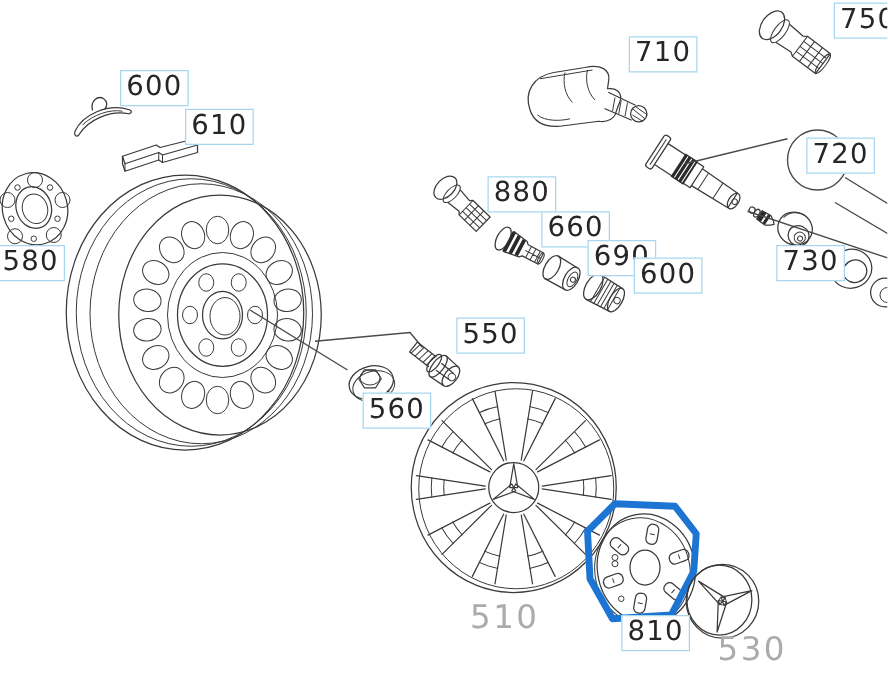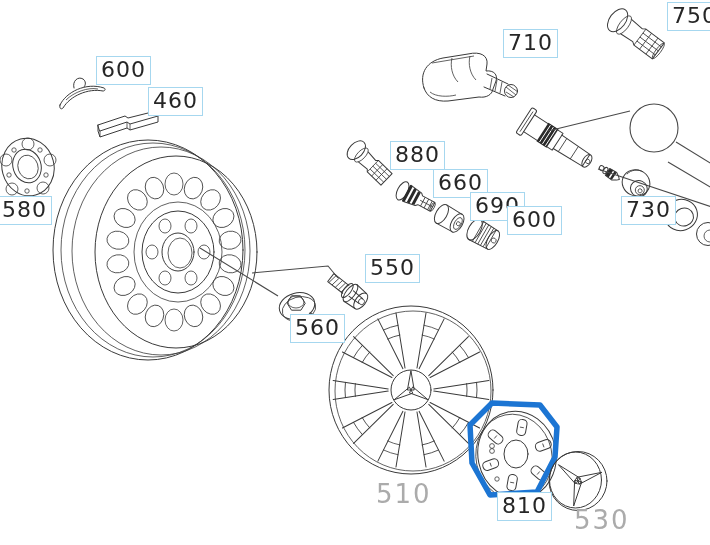--- a/index.html
+++ b/index.html
@@ -285,23 +285,24 @@
     <path class="ln" d="M558.8,464.9 L580.3,478.3 L575.8,483.7 Z"></path>
     <path class="ln" d="M601.5,472.5 L579.2,484.3 L576.8,477.7 Z"></path>
     <path class="ln" d="M573.7,505.6 L574.6,480.4 L581.4,481.6 Z"></path>
     <circle class="lnt" cx="578" cy="481" r="3"></circle>
   </g>
 
 </svg>
 
 <div class="lbl" style="left:-14px;top:196px">580</div>
 <div class="lbl" style="left:85px;top:56px">600</div>
-<div class="lbl" style="left:137px;top:87px">460</div>
+<div class="lbl" style="left:137px;top:87px">610</div>
 <div class="lbl" style="left:492px;top:29px">710</div>
 <div class="lbl" style="left:656px;top:2px">750</div>
+<div class="lbl" style="left:634px;top:110px">720</div>
 <div class="lbl" style="left:379px;top:141px">880</div>
 <div class="lbl" style="left:422px;top:169px">660</div>
 <div class="lbl" style="left:459px;top:192px">690</div>
 <div class="lbl" style="left:496px;top:206px">600</div>
 <div class="lbl" style="left:610px;top:196px">730</div>
 <div class="lbl" style="left:354px;top:254px">550</div>
 <div class="lbl" style="left:279px;top:314px">560</div>
 <div class="lbl" style="left:486px;top:492px">810</div>
 <div class="lbl muted" style="left:365px;top:482px">510</div>
 <div class="lbl muted" style="left:563px;top:508px">530</div>

